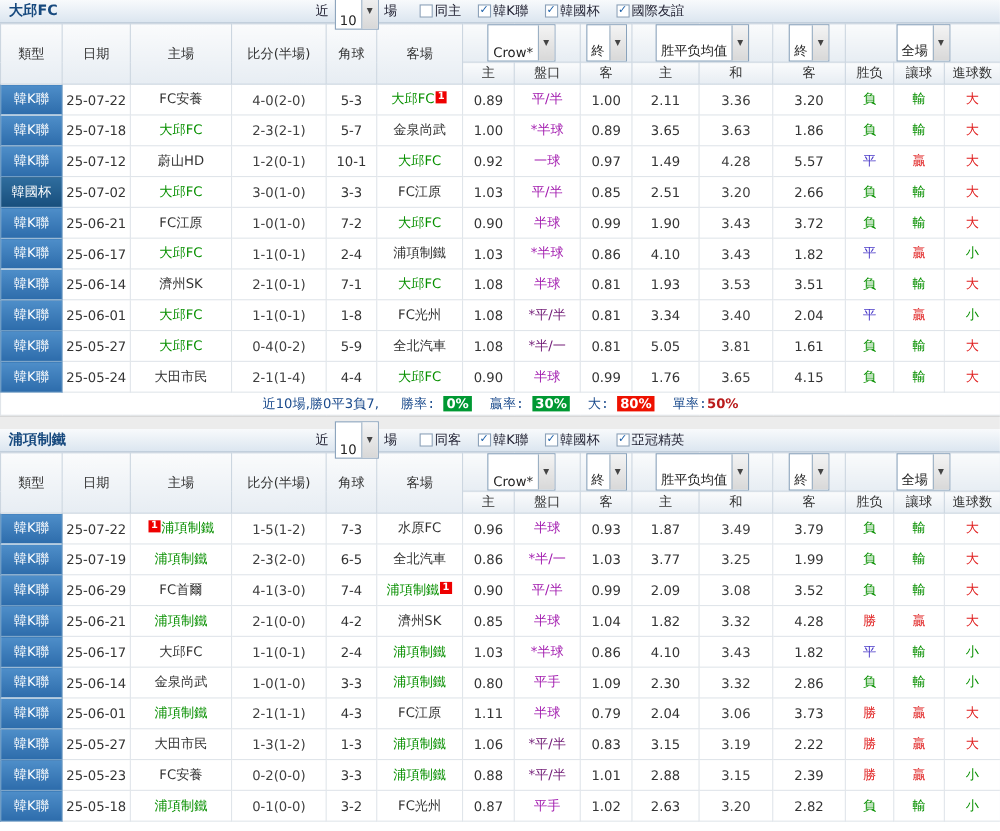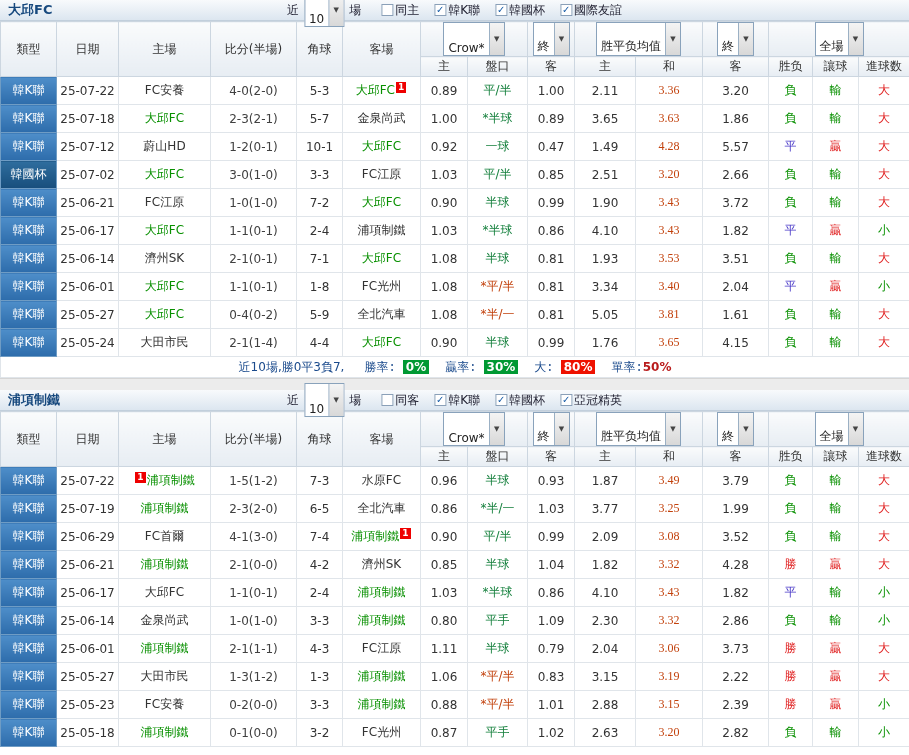--- a/index.html
+++ b/index.html
@@ -52,23 +52,23 @@
     background:linear-gradient(#fafbfc,#e7edf3); border:1px solid #ccd6e0;
     font-weight:normal; color:#333; font-size:12px; padding:0;
   }
   thead tr.hdr-top th { height:22px; }
   thead tr.hdr-bot th { height:20px; }
   td { border:1px solid #e0e5ea; text-align:center; height:28px; padding:0 1px; font-size:12px; color:#333; overflow:hidden; white-space:nowrap; }
   td.league { color:#fff; background:linear-gradient(#4e8ec9,#2d6cab); border-color:#6f9cc4; }
   td.league.cup { background:linear-gradient(#2f6d9e,#174e7c); }
   .focus { color:#089000; }
   td.score { color:#404040; }
-  td.hcp { color:#15803d; }
-  td.hcp.red { color:#c2410c; }
-  td.avg-draw { color:#c2410c;font-family:Liberation Serif, serif; }
+  td.hcp { color:#a21caf; }
+  td.hcp.red { color:#701a75; }
+  td.avg-draw { color:#404040; }
   td.r-win { color:#e02020; }
   td.r-draw { color:#4a3ac8; }
   td.r-lose { color:#089000; }
   .num-badge {
     display:inline-block; background:#ee0000; color:#fff; font-size:9px; line-height:11px;
     padding:0 2px; margin:0 1px; position:relative; top:-4px; font-weight:bold;
   }
   tfoot td { height:21px; border:1px solid #e0e5ea; color:#1a4a8c; }
   .stats-summary { margin-right:4px; }
   .stats-label { margin-left:16px;font-family:Liberation Mono, monospace; }
@@ -221,21 +221,21 @@
           </tr>
           <tr>
             <td class="league">韓K聯</td>
             <td>25-07-12</td>
             <td><span class="">蔚山HD</span></td>
             <td class="score">1-2(0-1)</td>
             <td>10-1</td>
             <td><span class="focus">大邱FC</span></td>
             <td>0.92</td>
             <td class="hcp">一球</td>
-            <td>0.47</td>
+            <td>0.97</td>
             <td>1.49</td>
             <td class="avg-draw">4.28</td>
             <td>5.57</td>
             <td class="r-draw">平</td>
             <td class="r-win">贏</td>
             <td class="r-win">大</td>
           </tr>
           <tr>
             <td class="league cup">韓國杯</td>
             <td>25-07-02</td>

